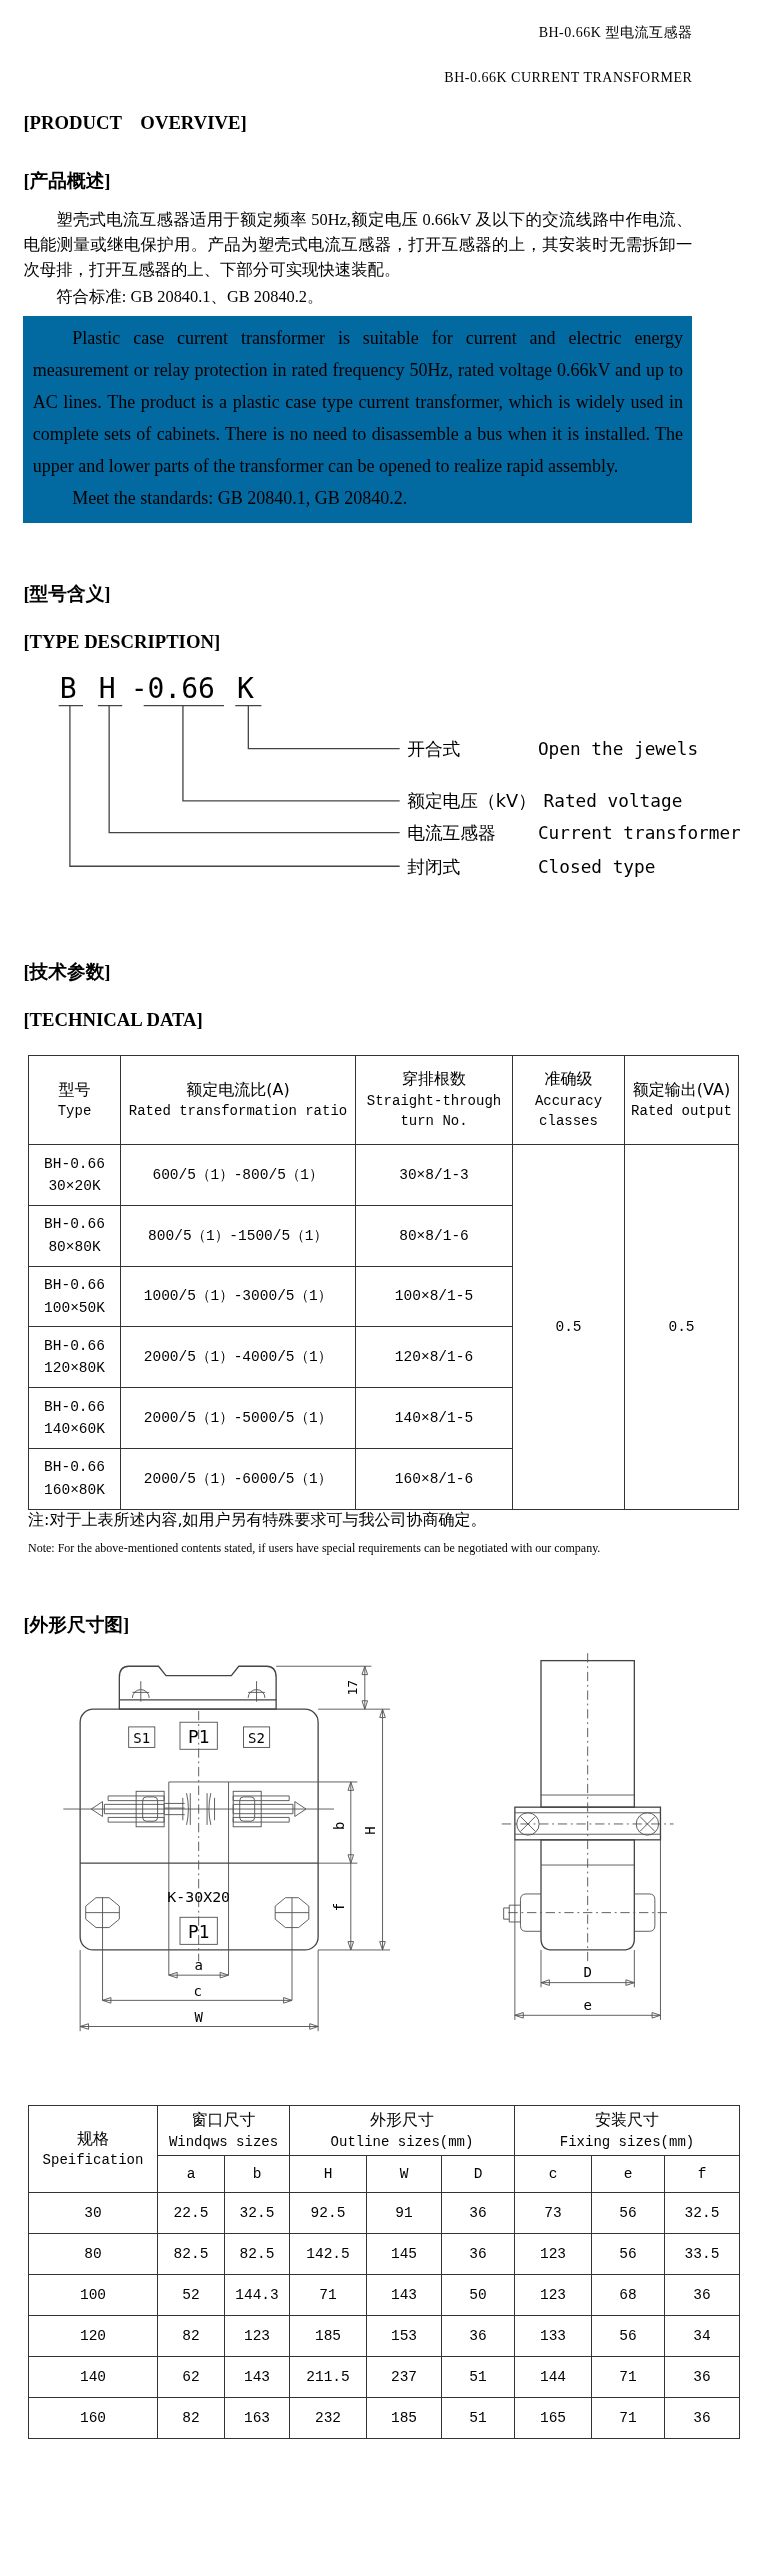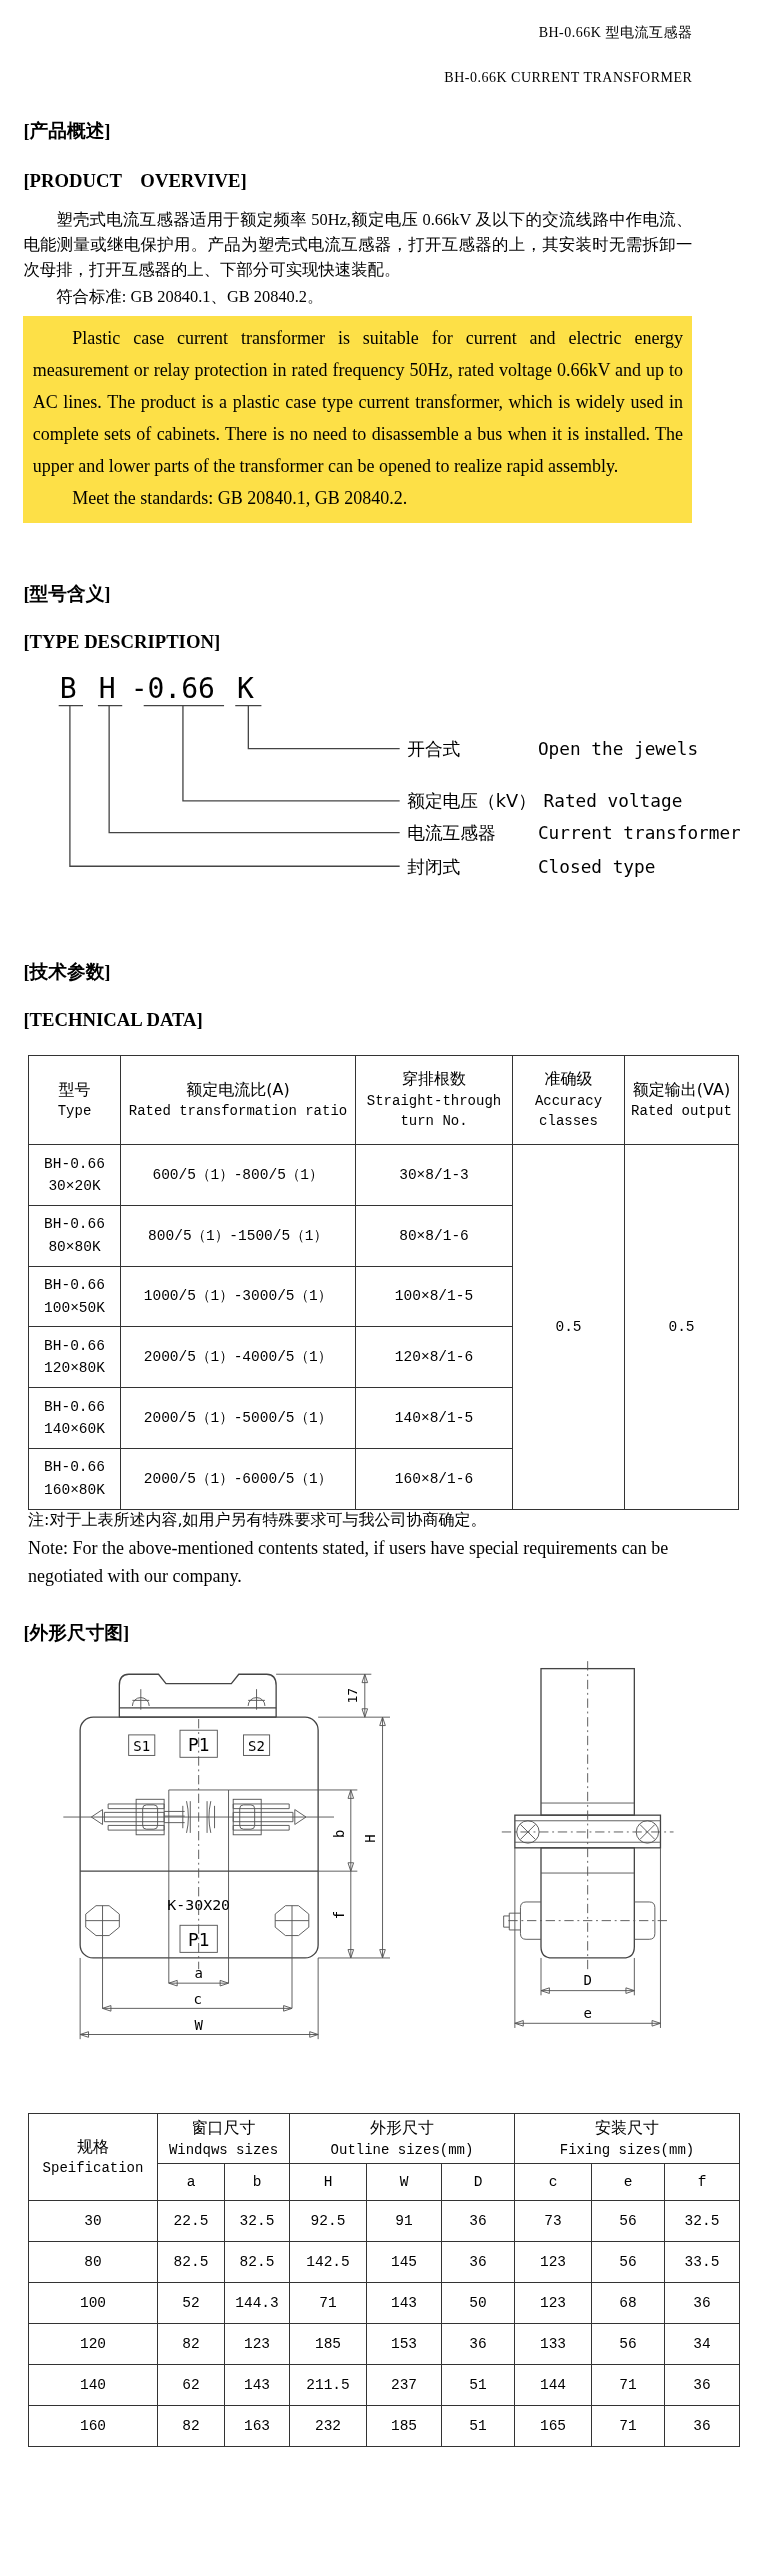--- a/index.html
+++ b/index.html
@@ -6,34 +6,34 @@
   body{width:764px;font-family:"Liberation Serif",serif;color:#000;}
   .page{position:relative;width:764px;padding-top:24px;}
   .content{margin-left:23.4px;width:669px;}
   .title{font-weight:normal;font-size:14px;text-align:right;margin:0 0 0 0;letter-spacing:0.5px;}
   .title.en{margin-top:28px;}
   .sec-head{font-weight:bold;font-size:18.7px;margin:0;}
   .sec-head.zh{margin-top:32px;}
   .sec-head.en{margin-top:24px;}
   .zh-para{font-size:16.4px;line-height:25px;text-align:justify;margin:13px 0 0 0;text-indent:2em;}
   .zh-std{font-size:16.4px;line-height:25px;margin:1.9px 0 0 0;text-indent:2em;}
-  .gray-block{background:#fde047;margin-top:7.5px;padding:5.6px 9.3px 9.3px 9.3px;}
+  .gray-block{background:#0369a1;margin-top:7.5px;padding:5.6px 9.3px 9.3px 9.3px;}
   .en-para{font-size:18px;line-height:32px;text-align:justify;margin:0;text-indent:2.2em;}
   .en-std{font-size:18px;line-height:32px;margin:0;text-indent:2.2em;}
   .diagram-wrap{margin:17px 0 0 26px;}
   table{border-collapse:collapse;table-layout:fixed;}
   .tech-table{margin:24px 0 0 28px;width:710px;}
   .tech-table td{border:1.5px solid #333;text-align:center;vertical-align:middle;padding:1.9px;}
   .hdr-zh{font-size:16px;font-family:"DejaVu Sans",sans-serif;line-height:22.4px;}
   .hdr-en{font-size:14px;font-family:"Liberation Mono",monospace;line-height:20.6px;}
   .cell-mono{font-family:"Liberation Mono",monospace;font-size:14.5px;line-height:22.4px;}
   .tech-table td.c-type{height:56px;}
   .tech-table td.c-head{height:84px;}
   .note-zh{font-size:16px;font-family:"DejaVu Sans",sans-serif;margin:0 0 0 28px;}
-  .note-en{font-size:18px;line-height:28px;margin:3.7px 0 0 28px;width:654px;font-family:Liberation Serif, serif;}
+  .note-en{font-size:12px;line-height:28px;margin:3.7px 0 0 28px;width:654px;font-family:Liberation Serif, serif;}
   .drawings{display:flex;align-items:flex-start;margin:15px 0 0 54px;}
   .size-table{margin:13px 0 0 28px;width:710px;}
   .size-table td{border:1.5px solid #333;text-align:center;vertical-align:middle;padding:0.9px;}
   .size-table .group{height:47px;}
   .size-table .sub{height:37px;}
   .size-table .data{height:41px;}
   svg text{fill:#000;}
   .cad{font-family:"DejaVu Sans Mono",monospace;}
   .zh-label{font-family:"DejaVu Sans",sans-serif;}
   .dline{stroke:#444;stroke-width:1.4;fill:none;}
@@ -41,22 +41,22 @@
   .ddash{stroke:#555;stroke-width:1;fill:none;stroke-dasharray:10 4 2 4;}
 </style>
 </head>
 <body>
 
 <div class="page">
   <div class="content">
     <h1 class="title">BH-0.66K 型电流互感器</h1>
     <h1 class="title en">BH-0.66K CURRENT TRANSFORMER</h1>
 
+    <h3 class="sec-head en">[PRODUCT　OVERVIVE]</h3>
     <h3 class="sec-head zh">[产品概述]</h3>
-    <h3 class="sec-head en">[PRODUCT　OVERVIVE]</h3>
 
     <p class="zh-para">塑壳式电流互感器适用于额定频率 50Hz,额定电压 0.66kV 及以下的交流线路中作电流、电能测量或继电保护用。产品为塑壳式电流互感器，打开互感器的上，其安装时无需拆卸一次母排，打开互感器的上、下部分可实现快速装配。</p>
     <p class="zh-std">符合标准: GB 20840.1、GB 20840.2。</p>
 
     <div class="gray-block">
       <p class="en-para">Plastic case current transformer is suitable for current and electric energy measurement or relay protection in rated frequency 50Hz, rated voltage 0.66kV and up to AC lines. The product is a plastic case type current transformer, which is widely used in complete sets of cabinets. There is no need to disassemble a bus when it is installed. The upper and lower parts of the transformer can be opened to realize rapid assembly.</p>
       <p class="en-std">Meet the standards: GB 20840.1, GB 20840.2.</p>
     </div>
 
     <h3 class="sec-head zh" style="margin-top:58px">[型号含义]</h3>
@@ -178,21 +178,21 @@
       <td class="cell-mono">2000/5（1）-6000/5（1）</td>
       <td class="cell-mono">160×8/1-6</td>
     </tr>
   </tbody>
     </table>
 
   <p class="note-zh">注:对于上表所述内容,如用户另有特殊要求可与我公司协商确定。</p>
   <p class="note-en">Note: For the above-mentioned contents stated, if users have special requirements can be negotiated with our company.</p>
 
   <div class="content">
-    <h3 class="sec-head zh" style="margin-top:30px">[外形尺寸图]</h3>
+    <h3 class="sec-head zh" style="margin-top:50px">[外形尺寸图]</h3>
   </div>
 
   <div class="drawings">
 
     <svg width="392" height="439" viewBox="0 0 420 470">
 
       <path class="dline" d="M70,60 V26 Q70,14 80,14 H112 L120,24 H190 L198,14 H228 Q238,14 238,26 V60"></path>
       <line class="dline" x1="70" y1="50" x2="238" y2="50"></line>
       <line class="dline" x1="70" y1="60" x2="238" y2="60"></line>
 

